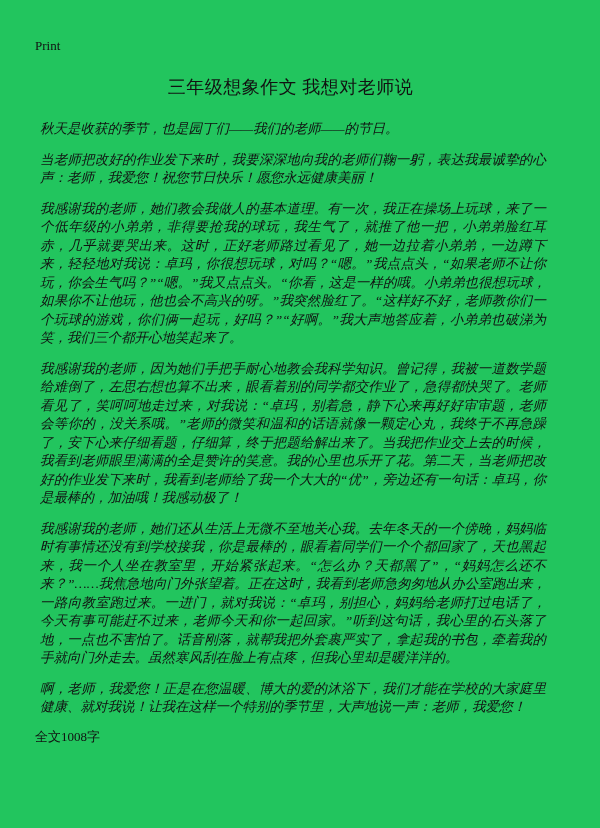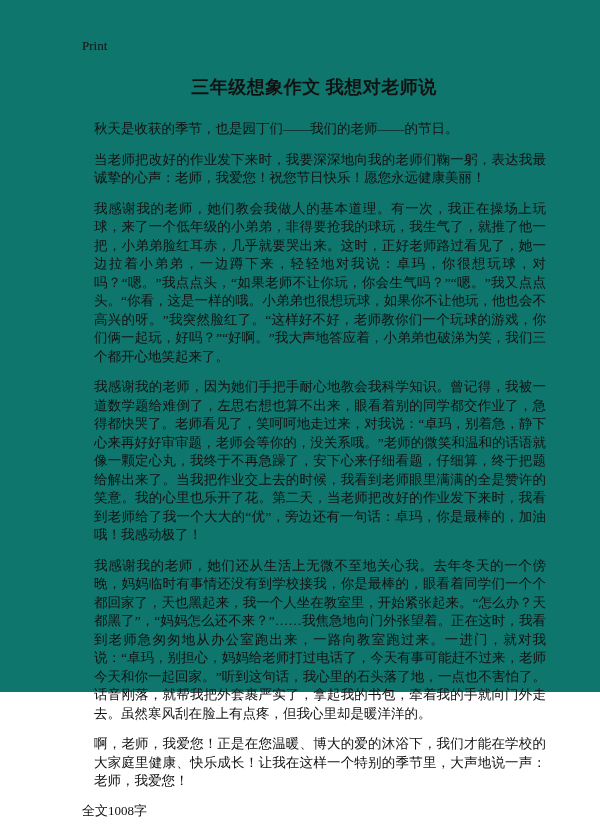--- a/index.html
+++ b/index.html
@@ -11,47 +11,48 @@
       width: 600px;
       height: 828px;
       overflow: hidden;
       font-family: "Liberation Serif", "DejaVu Serif", serif;
       color: #111111;
       -webkit-font-smoothing: antialiased;
     }
     .page {
       box-sizing: border-box;
       width: 600px;
-      height: 692px;
-      padding: 36px 54px 0 82px;
-      background: #0f766e;
+      height: 828px;
+      padding: 36px 54px 0 35px;
+      background: #22c55e;
     }
     .print-link {
       font-size: 13px;
       line-height: 16px;
       margin: 0 0 22px 0;
       color: #111111;
       cursor: pointer;
       display: inline-block;
     }
     .doc-title {
       text-align: center;
       font-size: 18px;
-      font-weight: bold;
+      font-weight: normal;
       line-height: 22px;
       margin: 0 0 22px 0;
       letter-spacing: 0.5px;
     }
     .doc-body p.para {
       font-size: 13.5px;
       line-height: 18.5px;
       text-align: justify;
       text-justify: inter-ideograph;
-      margin: 0 0 12px 12px;
+      margin: 0 0 12px 5px;
       word-break: break-all;
+      font-style: italic;
     }
     .word-count {
       font-size: 13px;
       line-height: 16px;
       margin-top: 6px;
       color: #111111;
     }
   </style>
 </head>
 <body>
@@ -61,18 +62,18 @@
   <div class="print-link">Print</div>
 
   <h1 class="doc-title">三年级想象作文 我想对老师说</h1>
 
   <div class="doc-body">
     <p class="para">秋天是收获的季节，也是园丁们——我们的老师——的节日。</p>
     <p class="para">当老师把改好的作业发下来时，我要深深地向我的老师们鞠一躬，表达我最诚挚的心声：老师，我爱您！祝您节日快乐！愿您永远健康美丽！</p>
     <p class="para">我感谢我的老师，她们教会我做人的基本道理。有一次，我正在操场上玩球，来了一个低年级的小弟弟，非得要抢我的球玩，我生气了，就推了他一把，小弟弟脸红耳赤，几乎就要哭出来。这时，正好老师路过看见了，她一边拉着小弟弟，一边蹲下来，轻轻地对我说：卓玛，你很想玩球，对吗？“嗯。”我点点头，“如果老师不让你玩，你会生气吗？”“嗯。”我又点点头。“你看，这是一样的哦。小弟弟也很想玩球，如果你不让他玩，他也会不高兴的呀。”我突然脸红了。“这样好不好，老师教你们一个玩球的游戏，你们俩一起玩，好吗？”“好啊。”我大声地答应着，小弟弟也破涕为笑，我们三个都开心地笑起来了。</p>
     <p class="para">我感谢我的老师，因为她们手把手耐心地教会我科学知识。曾记得，我被一道数学题给难倒了，左思右想也算不出来，眼看着别的同学都交作业了，急得都快哭了。老师看见了，笑呵呵地走过来，对我说：“卓玛，别着急，静下心来再好好审审题，老师会等你的，没关系哦。”老师的微笑和温和的话语就像一颗定心丸，我终于不再急躁了，安下心来仔细看题，仔细算，终于把题给解出来了。当我把作业交上去的时候，我看到老师眼里满满的全是赞许的笑意。我的心里也乐开了花。第二天，当老师把改好的作业发下来时，我看到老师给了我一个大大的“优”，旁边还有一句话：卓玛，你是最棒的，加油哦！我感动极了！</p>
     <p class="para">我感谢我的老师，她们还从生活上无微不至地关心我。去年冬天的一个傍晚，妈妈临时有事情还没有到学校接我，你是最棒的，眼看着同学们一个个都回家了，天也黑起来，我一个人坐在教室里，开始紧张起来。“怎么办？天都黑了”，“妈妈怎么还不来？”……我焦急地向门外张望着。正在这时，我看到老师急匆匆地从办公室跑出来，一路向教室跑过来。一进门，就对我说：“卓玛，别担心，妈妈给老师打过电话了，今天有事可能赶不过来，老师今天和你一起回家。”听到这句话，我心里的石头落了地，一点也不害怕了。话音刚落，就帮我把外套裹严实了，拿起我的书包，牵着我的手就向门外走去。虽然寒风刮在脸上有点疼，但我心里却是暖洋洋的。</p>
-    <p class="para">啊，老师，我爱您！正是在您温暖、博大的爱的沐浴下，我们才能在学校的大家庭里健康、快乐成长！让我在这样一个特别的季节里，大声地说一声：老师，我爱您！</p>
+    <p class="para">啊，老师，我爱您！正是在您温暖、博大的爱的沐浴下，我们才能在学校的大家庭里健康、就对我说！让我在这样一个特别的季节里，大声地说一声：老师，我爱您！</p>
   </div>
 
   <div class="word-count">全文1008字</div>
 
 </div>
 
 </body></html>

